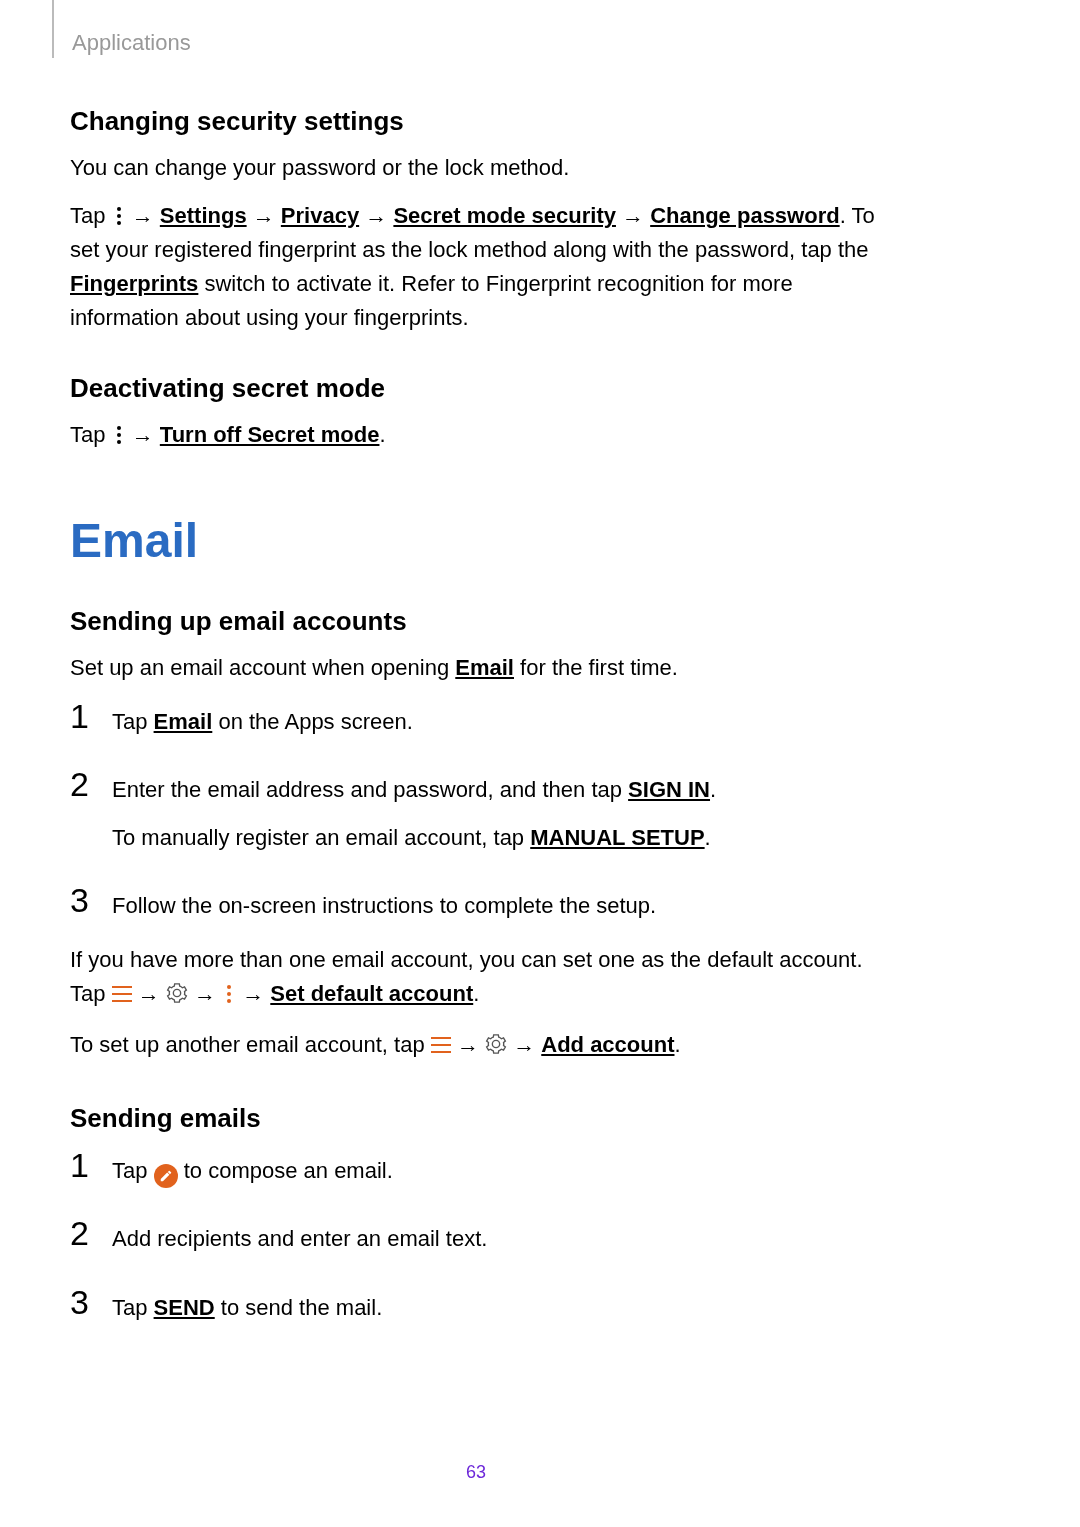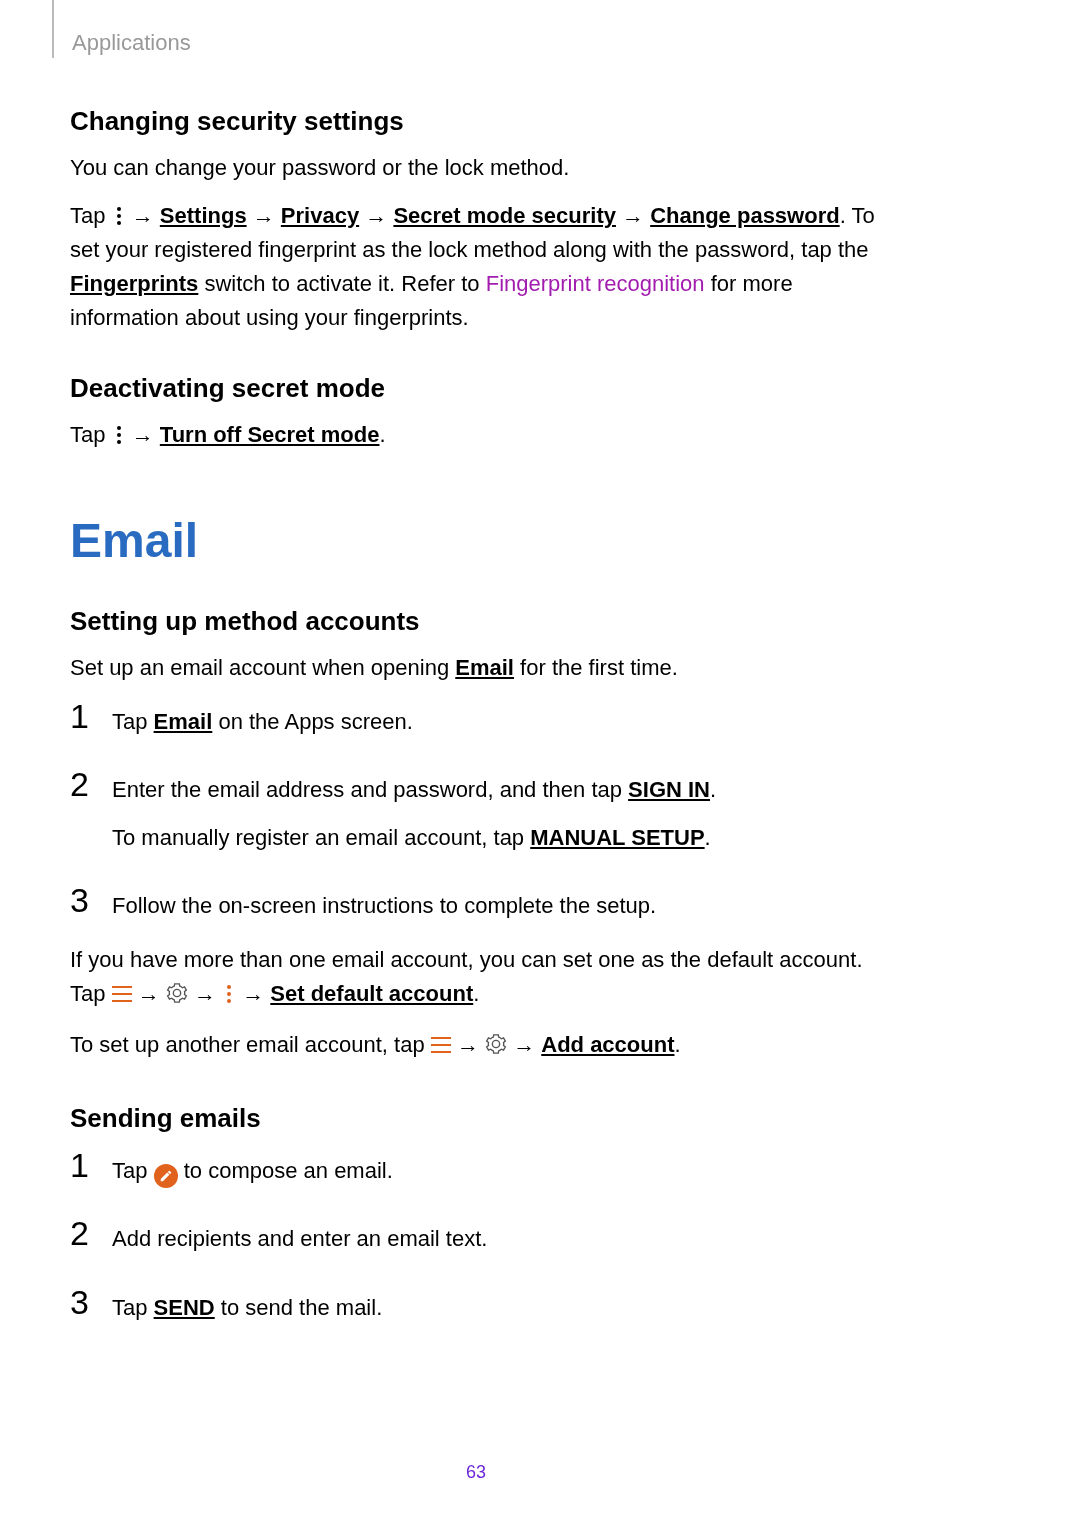--- a/index.html
+++ b/index.html
@@ -43,21 +43,21 @@
     margin: 6px 0 14px 0;
   }
   .h1 {
     color: #2a6bc2;
     font-size: 48px;
     font-weight: 700;
     margin-top: 60px;
     margin-bottom: 30px;
   }
   b, strong { font-weight: 700; text-decoration: underline; }
-  .link { color: #a21caf; }
+  .link { color: #000000; }
 
   .step-row {
     display: flex;
     align-items: flex-start;
     margin: 14px 0 6px 0;
     gap: 18px;
   }
   .step-num {
     font-size: 34px;
     line-height: 1;
@@ -145,21 +145,21 @@
     <span>Tap </span><span class="more-dots"></span><span> → </span><b>Settings</b><span> → </span><b>Privacy</b><span> → </span><b>Secret mode security</b><span> → </span><b>Change password</b><span>. To set your registered fingerprint as the lock method along with the password, tap the </span><b>Fingerprints</b><span> switch to activate it. Refer to </span><span class="link">Fingerprint recognition</span><span> for more information about using your fingerprints.</span>
   </div>
 
   <div class="h3">Deactivating secret mode</div>
   <div class="para">
     <span>Tap </span><span class="more-dots"></span><span> → </span><b>Turn off Secret mode</b><span>.</span>
   </div>
 
   <div class="h1">Email</div>
 
-  <div class="h3">Setting up method accounts</div>
+  <div class="h3">Sending up email accounts</div>
   <div class="para">
     <span>Set up an email account when opening </span><b>Email</b><span> for the first time.</span>
   </div>
 
   <div class="step-row">
     <div class="step-num">1</div>
     <div class="step-body">
       <p><span>Tap </span><b>Email</b><span> on the Apps screen.</span></p>
     </div>
   </div>

